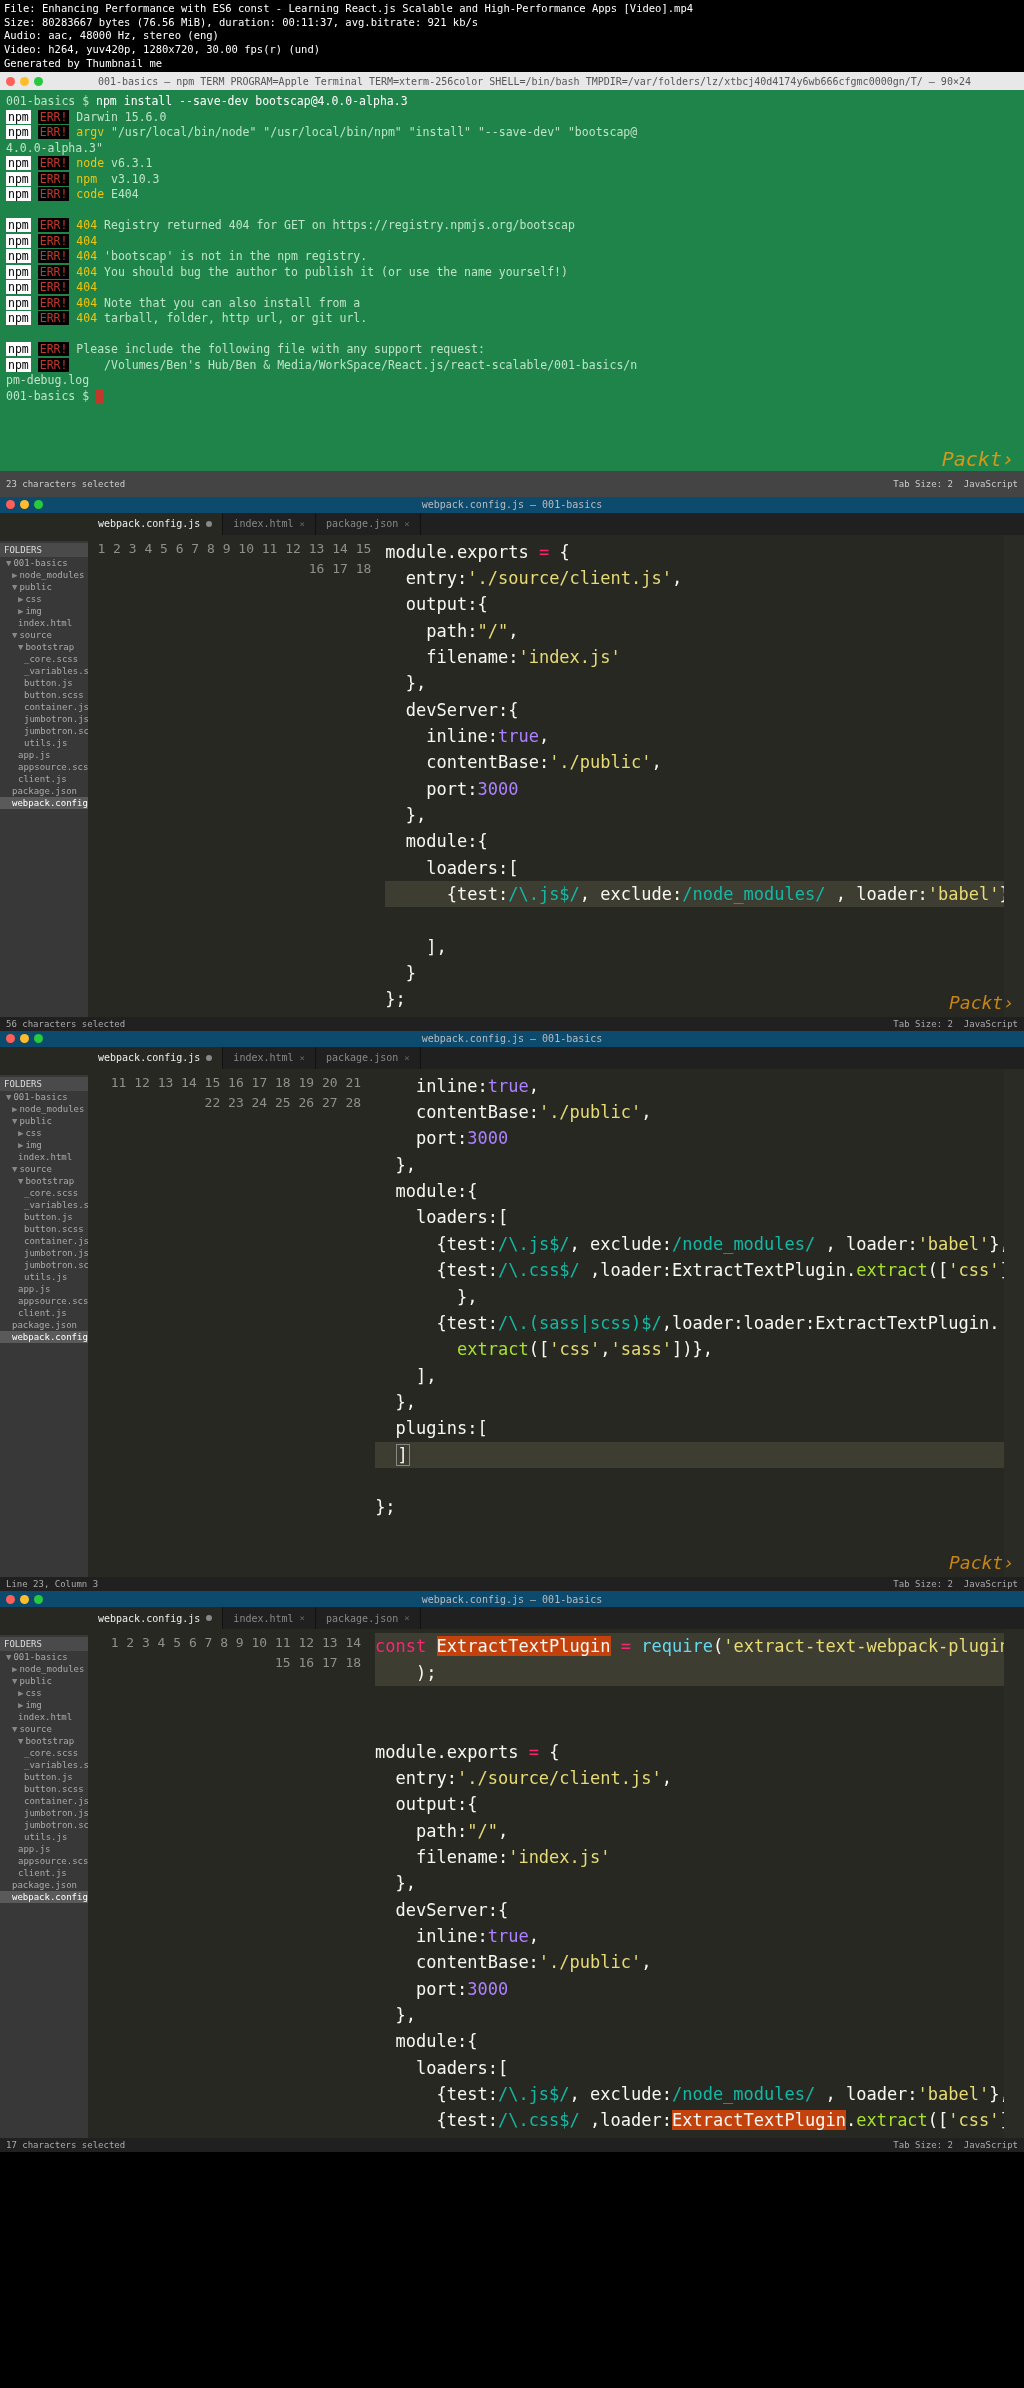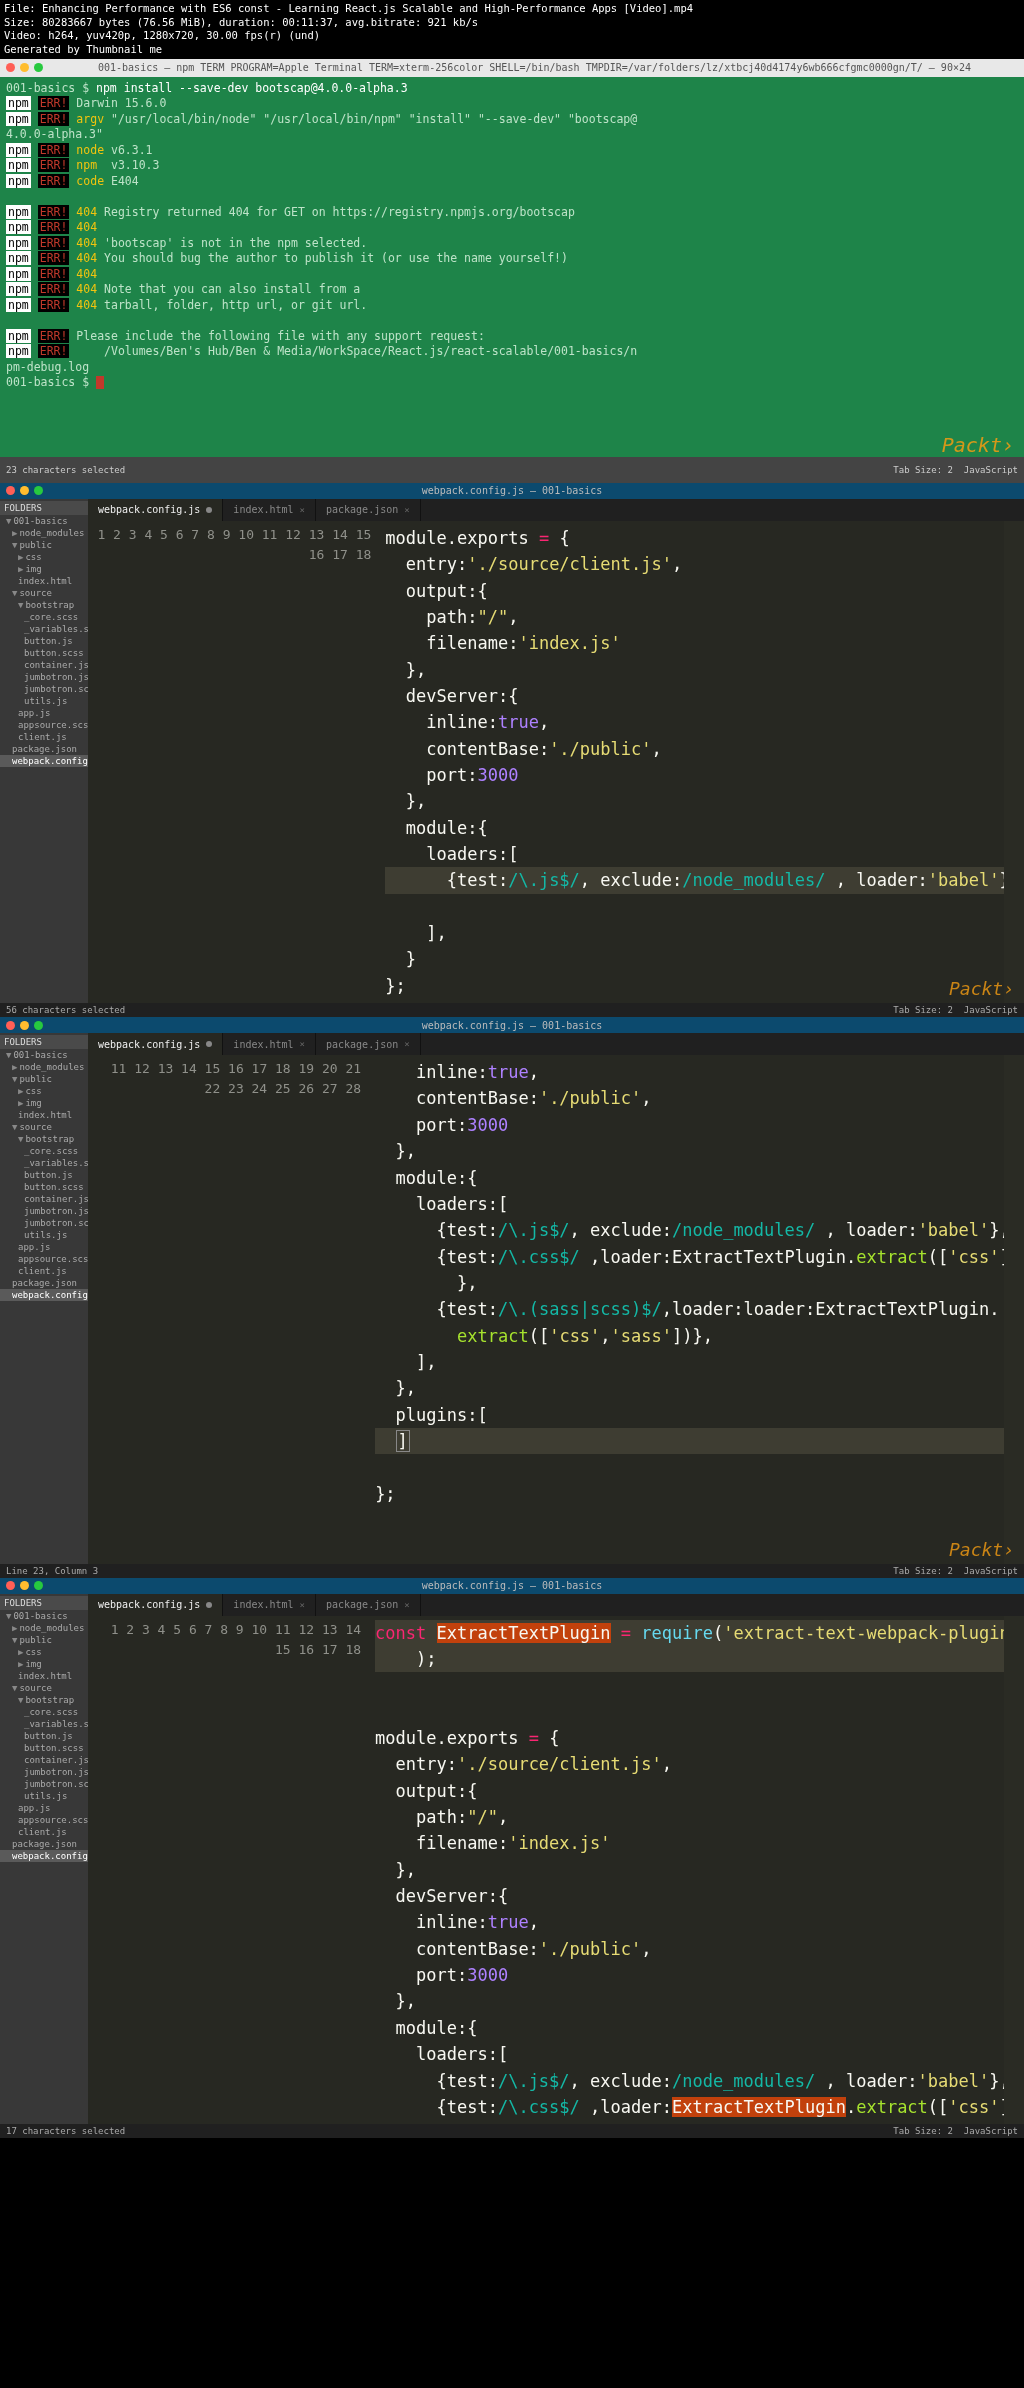--- a/index.html
+++ b/index.html
@@ -16,21 +16,21 @@
 .err-tag { background:#000; color:#c0392b; padding:0 2px; }
 .term-yellow { color:#f1c40f; }
 .term-white { color:#fff; }
 .term-cursor { background:#c0392b; display:inline-block; width:8px; height:13px; vertical-align:middle; }
 .packt { position:relative; text-align:right; color:#f39c12; font-size:20px; font-style:italic; padding-right:10px; margin-top:-24px; opacity:.85; }
 .statusbar-top { background:#444; color:#ccc; font-size:9px; padding:8px 6px; display:flex; justify-content:space-between; }
 .editor-window { background:#272822; }
 .editor-titlebar { background:#0c4a6e; height:16px; display:flex; align-items:center; justify-content:center; font-size:10px; color:#bbb; position:relative; }
 .editor-titlebar .dots { position:absolute; left:6px; }
 .editor-body { display:flex; }
-.sidebar { width:88px; background:#383838; color:#aaa; font-size:9px; padding:2px 0; flex-shrink:0; }
+.sidebar { width:88px; background:#383838; color:#aaa; font-size:9px; padding:2px 0; flex-shrink:0;margin-top:28px; }
 .sidebar-head { background:#4a4a4a; color:#ddd; padding:2px 4px; font-size:9px; text-transform:uppercase; }
 .sb-item { padding:1px 2px 1px 6px; white-space:nowrap; overflow:hidden; cursor:pointer; }
 .sb-item.ind1{padding-left:12px;} .sb-item.ind2{padding-left:18px;} .sb-item.ind3{padding-left:24px;}
 .sb-item.active{ background:#5a5a5a; color:#fff; }
 .sb-arrow{ color:#888; margin-right:2px; }
 .tabs { background:#202020; display:flex; height:22px; }
 .tab { padding:3px 10px; font-size:10px; color:#888; border-right:1px solid #111; display:flex; align-items:center; gap:6px; cursor:pointer; }
 .tab.active{ background:#272822; color:#eee; }
 .tab-close{ color:#666; font-size:9px; }
 .tab .dot-mod{ width:6px;height:6px;border-radius:50%;background:#888; }
@@ -44,20 +44,21 @@
 .minimap{ position:absolute; right:0; top:0; width:20px; height:100%; background:#2a2b24; }
 .statusbar-bot { background:#202020; color:#aaa; font-size:9px; padding:2px 6px; display:flex; justify-content:space-between; }
 .packt-ed { position:absolute; right:10px; bottom:4px; color:#f39c12; font-size:18px; font-style:italic; opacity:.8; }
 </style>
 </head>
 <body>
 
 <div class="header-info">
   <div>File: Enhancing Performance with ES6 const - Learning React.js Scalable and High-Performance Apps [Video].mp4</div>
   <div>Size: 80283667 bytes (76.56 MiB), duration: 00:11:37, avg.bitrate: 921 kb/s</div>
+  <div>Audio: aac, 48000 Hz, stereo (eng)</div>
   <div>Video: h264, yuv420p, 1280x720, 30.00 fps(r) (und)</div>
   <div>Generated by Thumbnail me</div>
 </div>
 
 <div class="term-window">
   <div class="term-titlebar">
     <div class="dots">
       <div class="dot r"></div>
       <div class="dot y"></div>
       <div class="dot g"></div>
@@ -67,21 +68,21 @@
   <div class="term-body"><span>001-basics $ </span><span class="term-white">npm install --save-dev bootscap@4.0.0-alpha.3</span>
 <span class="npm-tag">npm</span> <span class="err-tag">ERR!</span> <span>Darwin 15.6.0</span>
 <span class="npm-tag">npm</span> <span class="err-tag">ERR!</span> <span class="term-yellow">argv</span><span> "/usr/local/bin/node" "/usr/local/bin/npm" "install" "--save-dev" "bootscap@</span>
 <span>4.0.0-alpha.3"</span>
 <span class="npm-tag">npm</span> <span class="err-tag">ERR!</span> <span class="term-yellow">node</span><span> v6.3.1</span>
 <span class="npm-tag">npm</span> <span class="err-tag">ERR!</span> <span class="term-yellow">npm </span><span> v3.10.3</span>
 <span class="npm-tag">npm</span> <span class="err-tag">ERR!</span> <span class="term-yellow">code</span><span> E404</span>
 
 <span class="npm-tag">npm</span> <span class="err-tag">ERR!</span> <span class="term-yellow">404</span> <span>Registry returned 404 for GET on https://registry.npmjs.org/bootscap</span>
 <span class="npm-tag">npm</span> <span class="err-tag">ERR!</span> <span class="term-yellow">404</span> <span></span>
-<span class="npm-tag">npm</span> <span class="err-tag">ERR!</span> <span class="term-yellow">404</span> <span>'bootscap' is not in the npm selected.</span>
+<span class="npm-tag">npm</span> <span class="err-tag">ERR!</span> <span class="term-yellow">404</span> <span>'bootscap' is not in the npm registry.</span>
 <span class="npm-tag">npm</span> <span class="err-tag">ERR!</span> <span class="term-yellow">404</span> <span>You should bug the author to publish it (or use the name yourself!)</span>
 <span class="npm-tag">npm</span> <span class="err-tag">ERR!</span> <span class="term-yellow">404</span> <span></span>
 <span class="npm-tag">npm</span> <span class="err-tag">ERR!</span> <span class="term-yellow">404</span> <span>Note that you can also install from a</span>
 <span class="npm-tag">npm</span> <span class="err-tag">ERR!</span> <span class="term-yellow">404</span> <span>tarball, folder, http url, or git url.</span>
 
 <span class="npm-tag">npm</span> <span class="err-tag">ERR!</span> <span>Please include the following file with any support request:</span>
 <span class="npm-tag">npm</span> <span class="err-tag">ERR!</span> <span>    /Volumes/Ben's Hub/Ben &amp; Media/WorkSpace/React.js/react-scalable/001-basics/n</span>
 <span>pm-debug.log</span>
 <span>001-basics $ </span><span class="term-cursor"></span>
 

